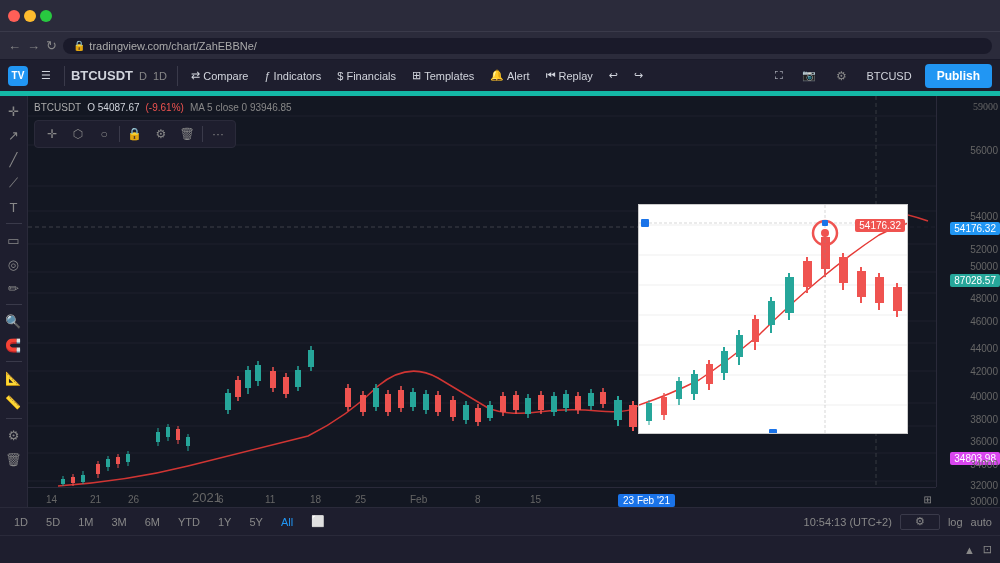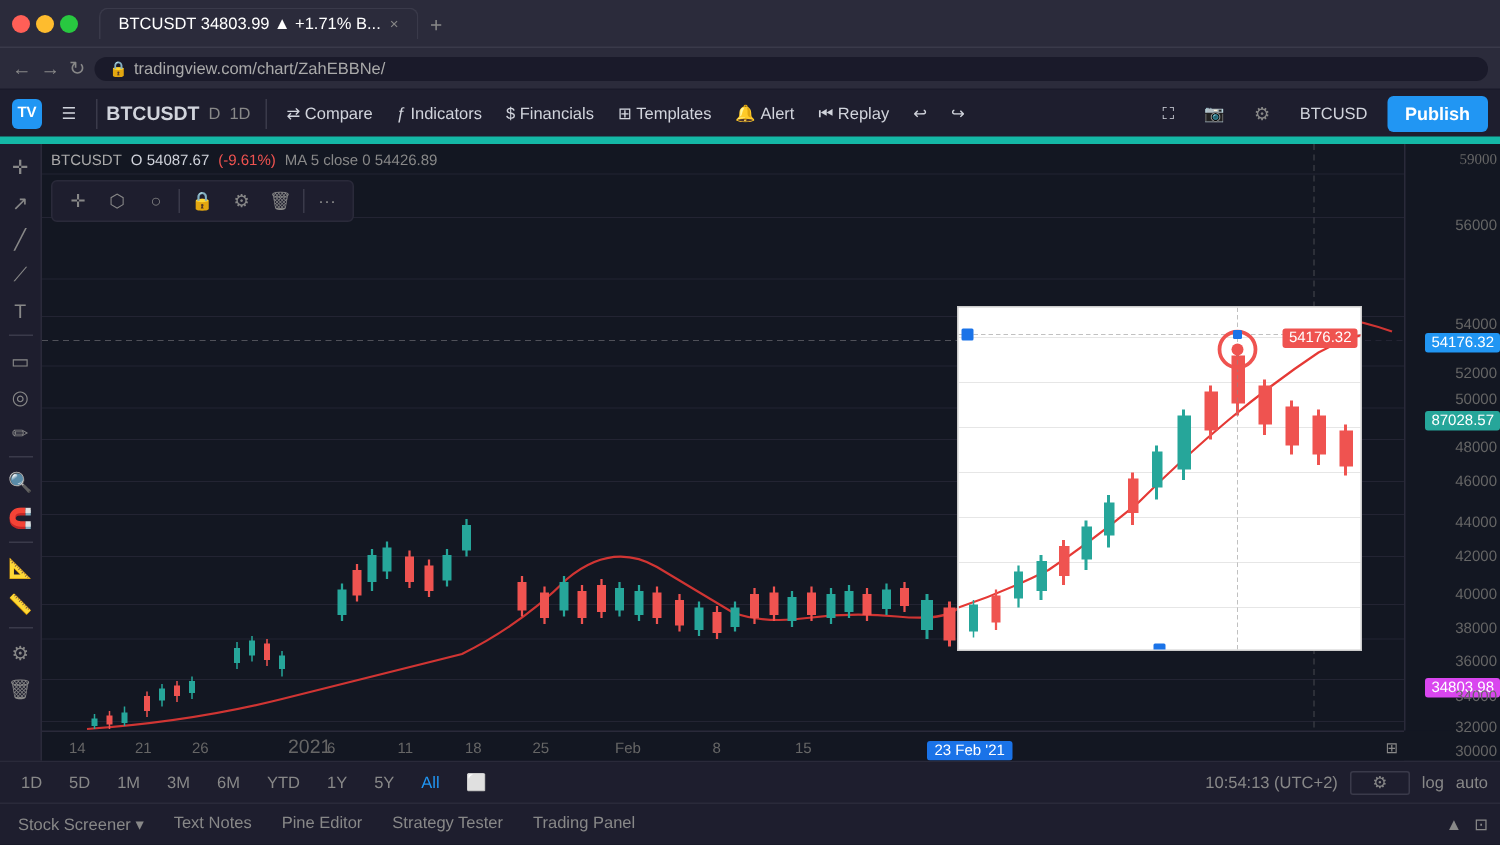--- a/index.html
+++ b/index.html
@@ -338,27 +338,20 @@
     }
   </style>
 </head>
 <body>
 
 <div class="browser-bar">
   <div class="browser-controls">
     <div class="browser-btn btn-close"></div>
     <div class="browser-btn btn-min"></div>
     <div class="browser-btn btn-max"></div>
-  </div>
-  <div class="tab-bar">
-    <div class="tab active">
-      <span>BTCUSDT 34803.99 ▲ +1.71% B...</span>
-      <span class="tab-close">×</span>
-    </div>
-    <span class="tab-add">+</span>
   </div>
 </div>
 
 <div class="address-bar-row">
   <span class="nav-btn">←</span>
   <span class="nav-btn">→</span>
   <span class="nav-btn">↻</span>
   <div class="address-bar">
     <span class="address-icon">🔒</span>
     <span>tradingview.com/chart/ZahEBBNe/</span>
@@ -433,21 +426,21 @@
     <div class="lt-btn">🗑</div>
   </div>
 
   <div class="chart-area">
 
     <div class="chart-info-bar">
       <span class="info-label">BTCUSDT</span>
       <span class="info-value">O <span>54087.67</span></span>
       <span class="info-red">(-9.61%)</span>
       <span class="ma-info">
-        MA 5 close 0 <span>54426.89</span>
+        MA 5 close 0 <span>93946.85</span>
       </span>
     </div>
 
     <div class="drawing-toolbar">
       <div class="dt-btn">✛</div>
       <div class="dt-btn">⬡</div>
       <div class="dt-btn">○</div>
       <div class="dt-separator"></div>
       <div class="dt-btn">🔒</div>
       <div class="dt-btn">⚙</div>
@@ -743,27 +736,17 @@
     <span>10:54:13 (UTC+2)</span>
     <div style="width:40px;height:16px;border:1px solid #3a3a4a;border-radius:2px;display:flex;align-items:center;justify-content:center;">
       <span>⚙</span>
     </div>
     <span>log</span>
     <span>auto</span>
   </div>
 </div>
 
 <div class="status-bar">
-  <div class="status-tabs">
-    <div class="status-tab">
-      <span>Stock Screener</span>
-      <span> ▾</span>
-    </div>
-    <div class="status-tab">Text Notes</div>
-    <div class="status-tab">Pine Editor</div>
-    <div class="status-tab">Strategy Tester</div>
-    <div class="status-tab">Trading Panel</div>
-  </div>
   <div class="status-right">
     <span>▲</span>
     <span>⊡</span>
   </div>
 </div>
 
 </body></html>

